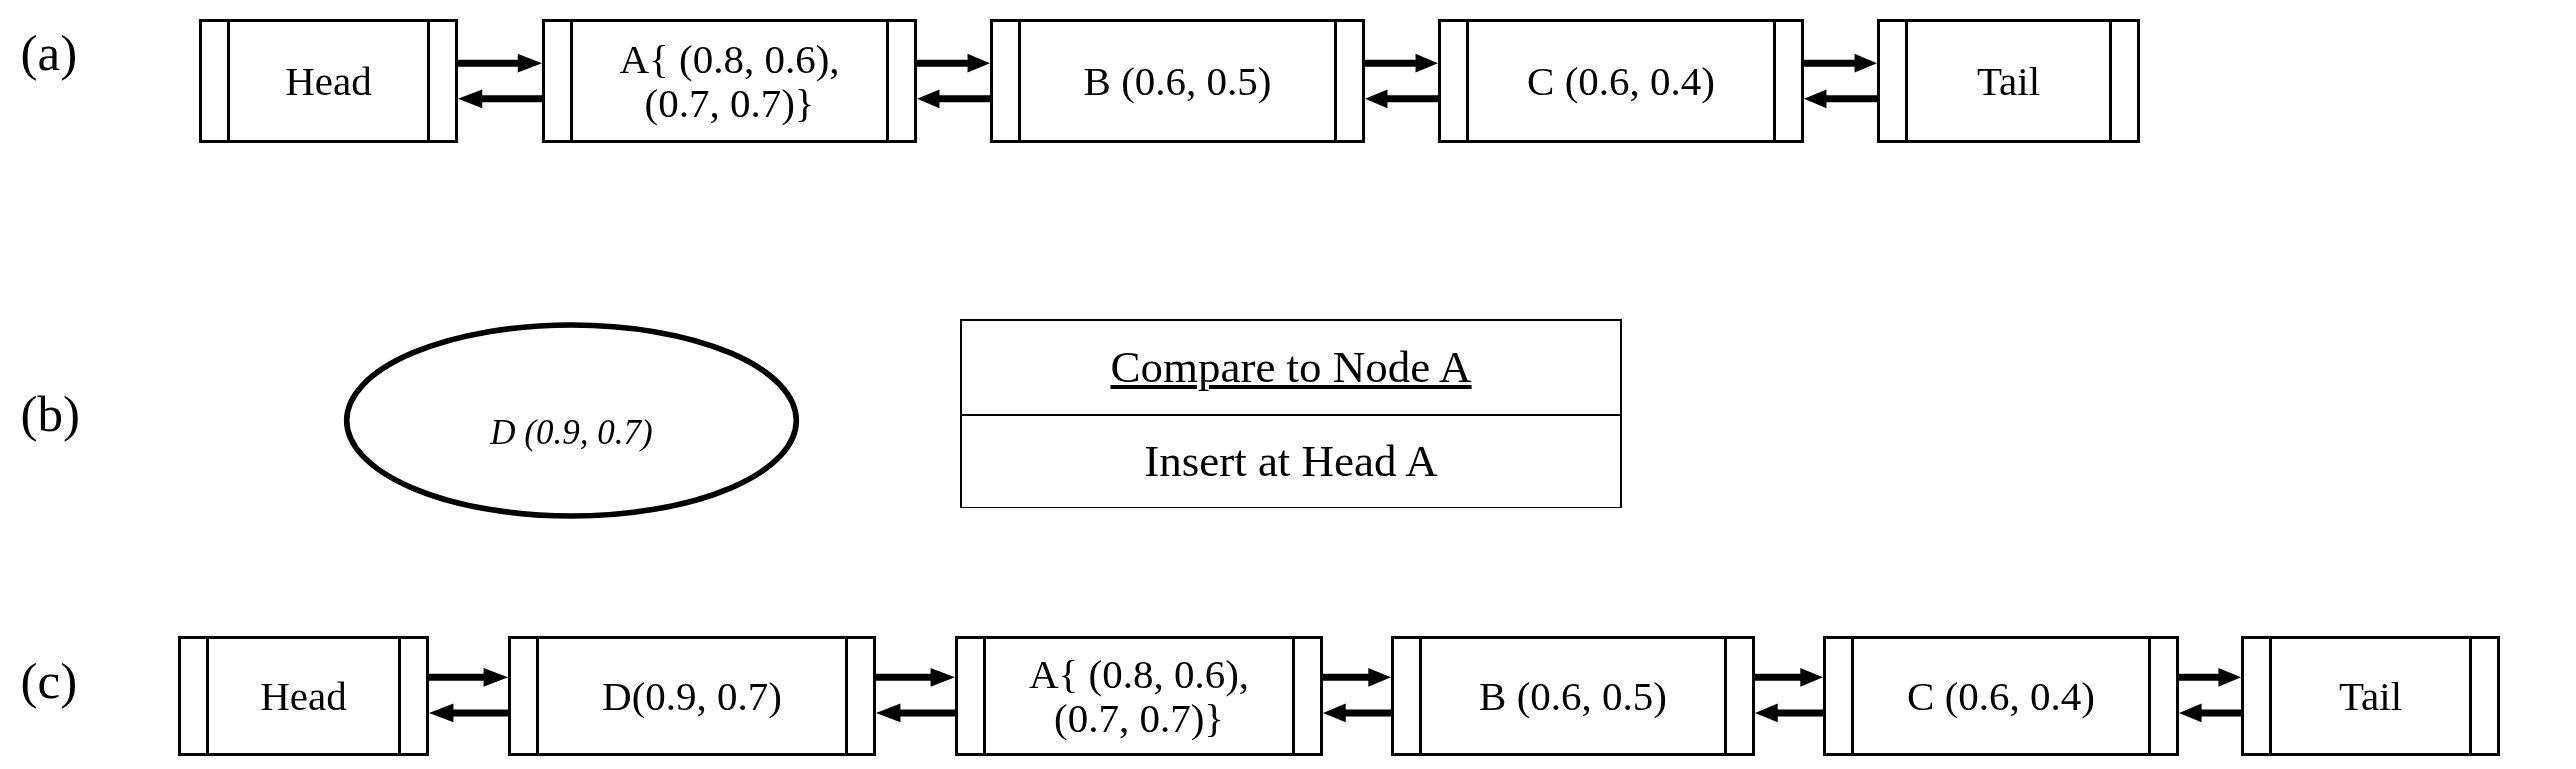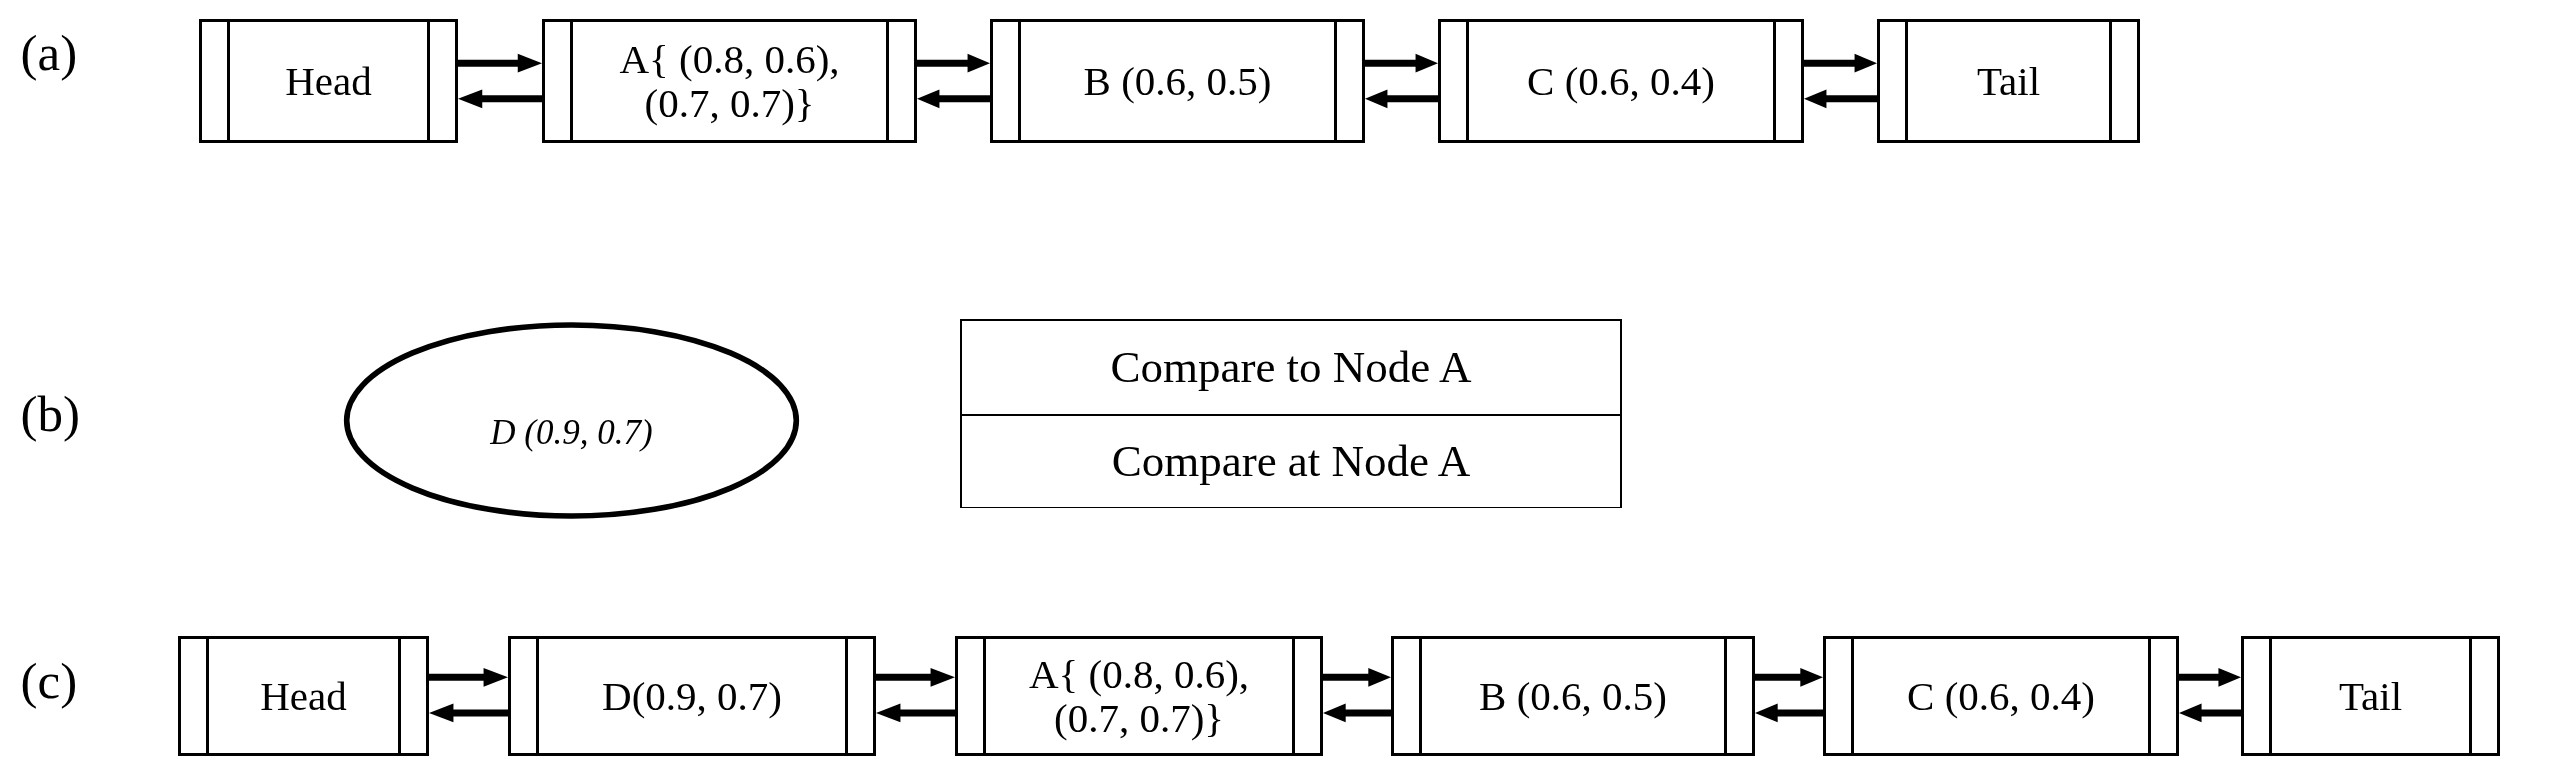--- a/index.html
+++ b/index.html
@@ -212,25 +212,25 @@
   <div class="row-label" style="left:20.6px; top:389px;">(b)</div>
 
   <div class="ellipse-wrap" style="left:342px; top:321px; width:459px; height:199px;">
     <svg viewBox="0 0 490 212" width="459" height="199" aria-hidden="true">
       <ellipse cx="245" cy="106" rx="240" ry="102" fill="#fff" stroke="#000" stroke-width="6"></ellipse>
     </svg>
     <div class="ellipse-text">D (0.9, 0.7)</div>
   </div>
 
   <div class="op-table" style="left:960px; top:319px; width:662px; height:189px;">
-    <div class="op-row" style="height:93px;">
+    <div class="op-row" style="height:93px;text-decoration:underline;">
       <span>Compare to Node A</span>
     </div>
     <div class="op-row divider" style="height:93px;">
-      <span>Compare at Node A</span>
+      <span>Insert at Head A</span>
     </div>
   </div>
 
   <div class="row-label" style="left:20.6px; top:656px;">(c)</div>
 
   <div class="list-row" style="left:178px; top:636px; height:120px;">
 
     <div class="node" style="width:251px; height:120px;">
       <div class="node-ptr prev"></div>
       <div class="node-data">

